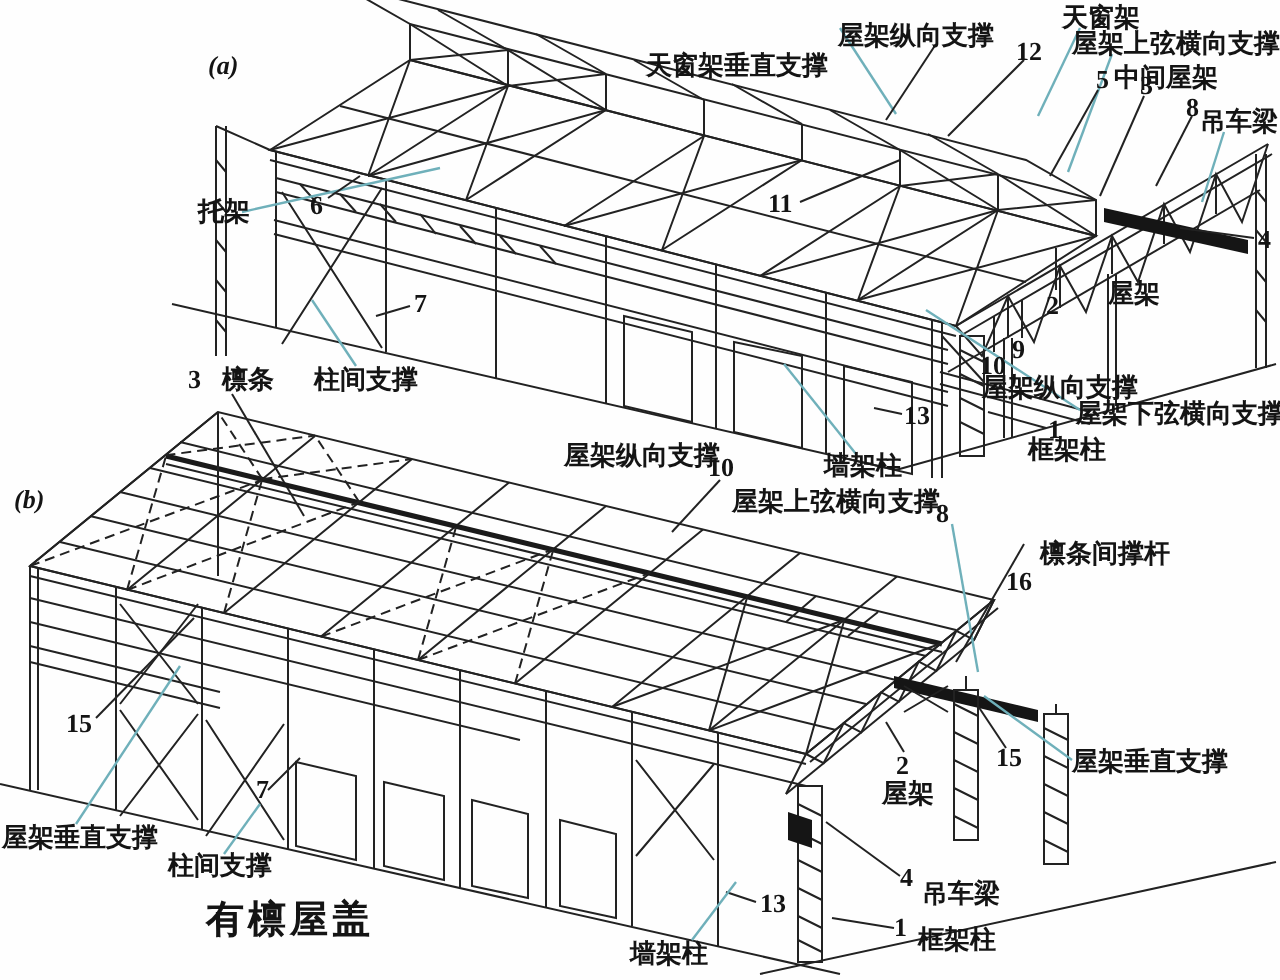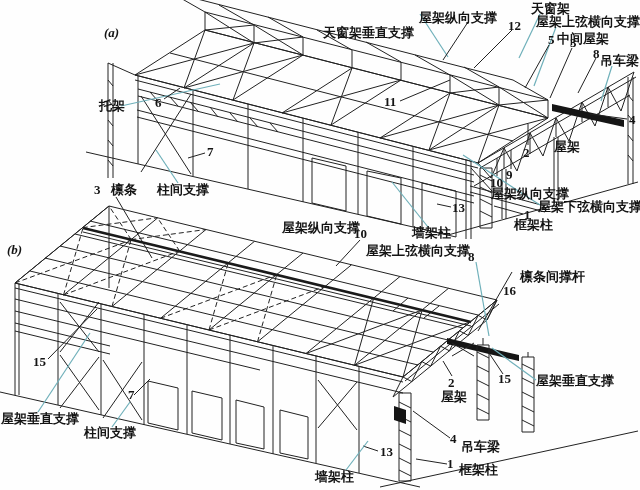--- a/index.html
+++ b/index.html
@@ -187,20 +187,21 @@
         <path class="teal" d="M536,380 L492,348"></path>
         <path class="lead" d="M450,438 L413,411"></path>
         <path class="lead" d="M447,464 L416,459"></path>
       </g>
     </g>
   </svg>
 
   <div class="layer">
     <div class="fig-tag" style="left:104px;top:25px;">(a)</div>
     <div class="fig-tag" style="left:7px;top:242px;">(b)</div>
+    <div class="big-title" style="left:103px;top:447px;">有檩屋盖</div>
     <div id="labels-a">
         <div class="lbl" style="left: 323px; top: 6px; margin-top: 20px;">天窗架垂直支撑</div>
         <div class="lbl" style="left: 419px; top: 11px;">屋架纵向支撑</div>
         <div class="lbl" style="left: 508px; top: 19px;">12</div>
         <div class="lbl" style="left: 531px; top: 2px;">天窗架</div>
         <div class="lbl" style="left: 536px; top: 15px;">屋架上弦横向支撑</div>
         <div class="lbl" style="left: 548px; top: 33px;">5</div>
         <div class="lbl" style="left: 570px; top: 36px;">3</div>
         <div class="lbl" style="left: 557px; top: 32px;">中间屋架</div>
         <div class="lbl" style="left: 593px; top: 47px;">8</div>

